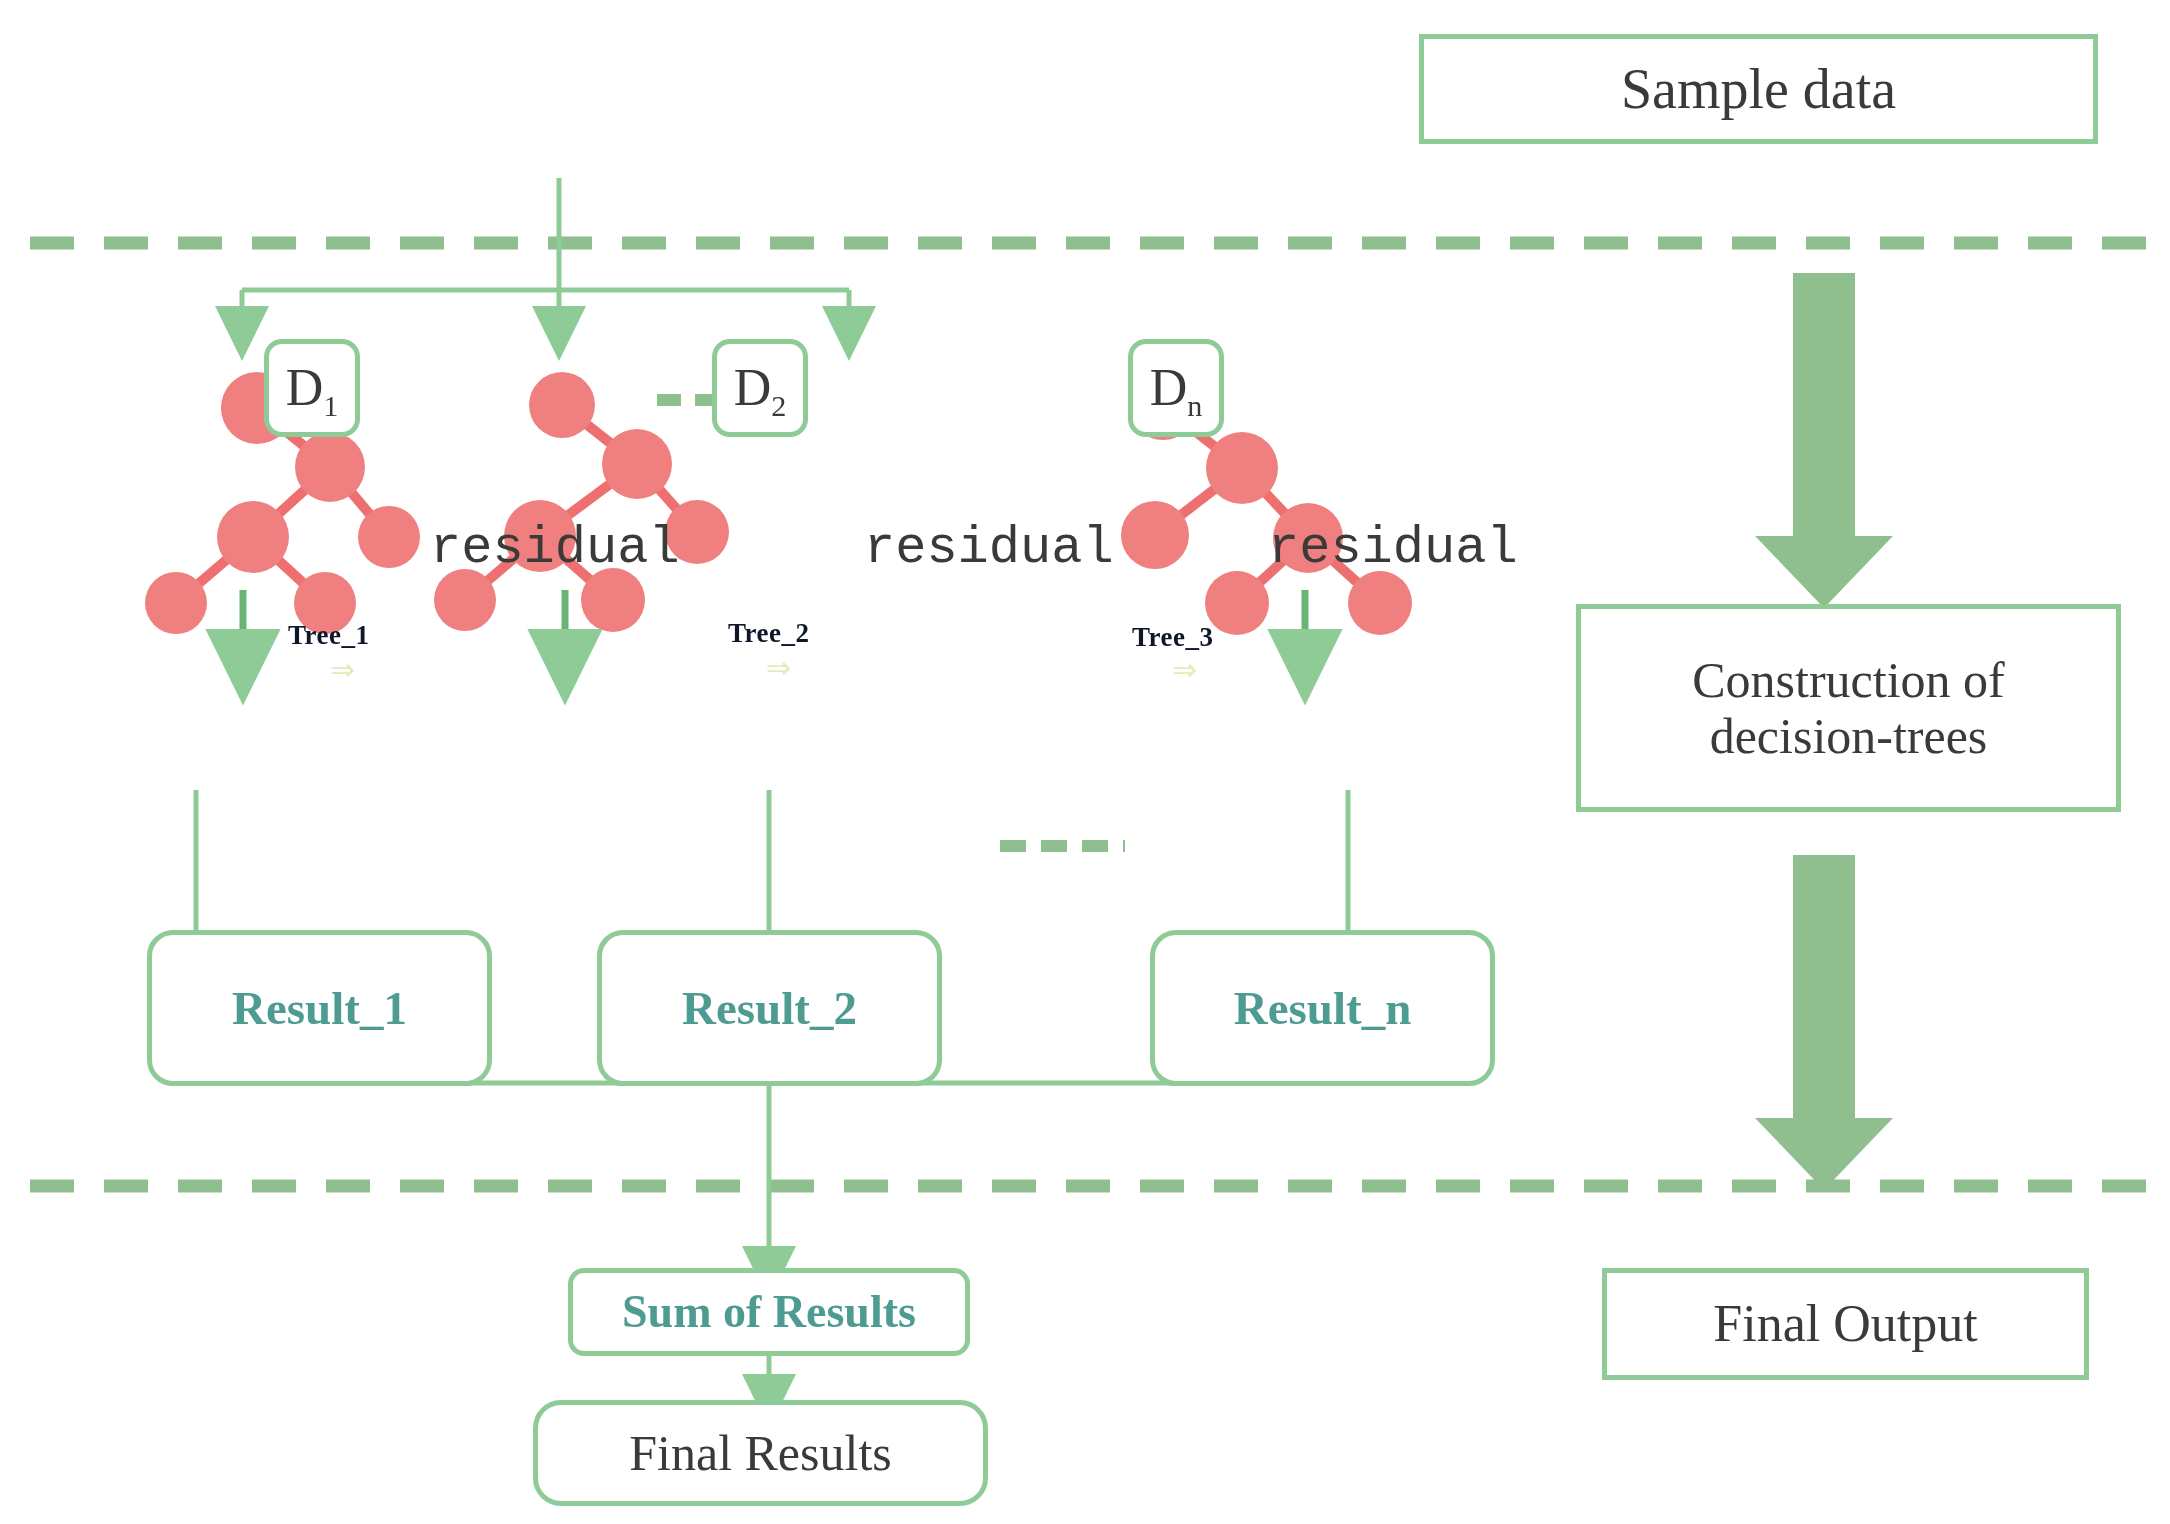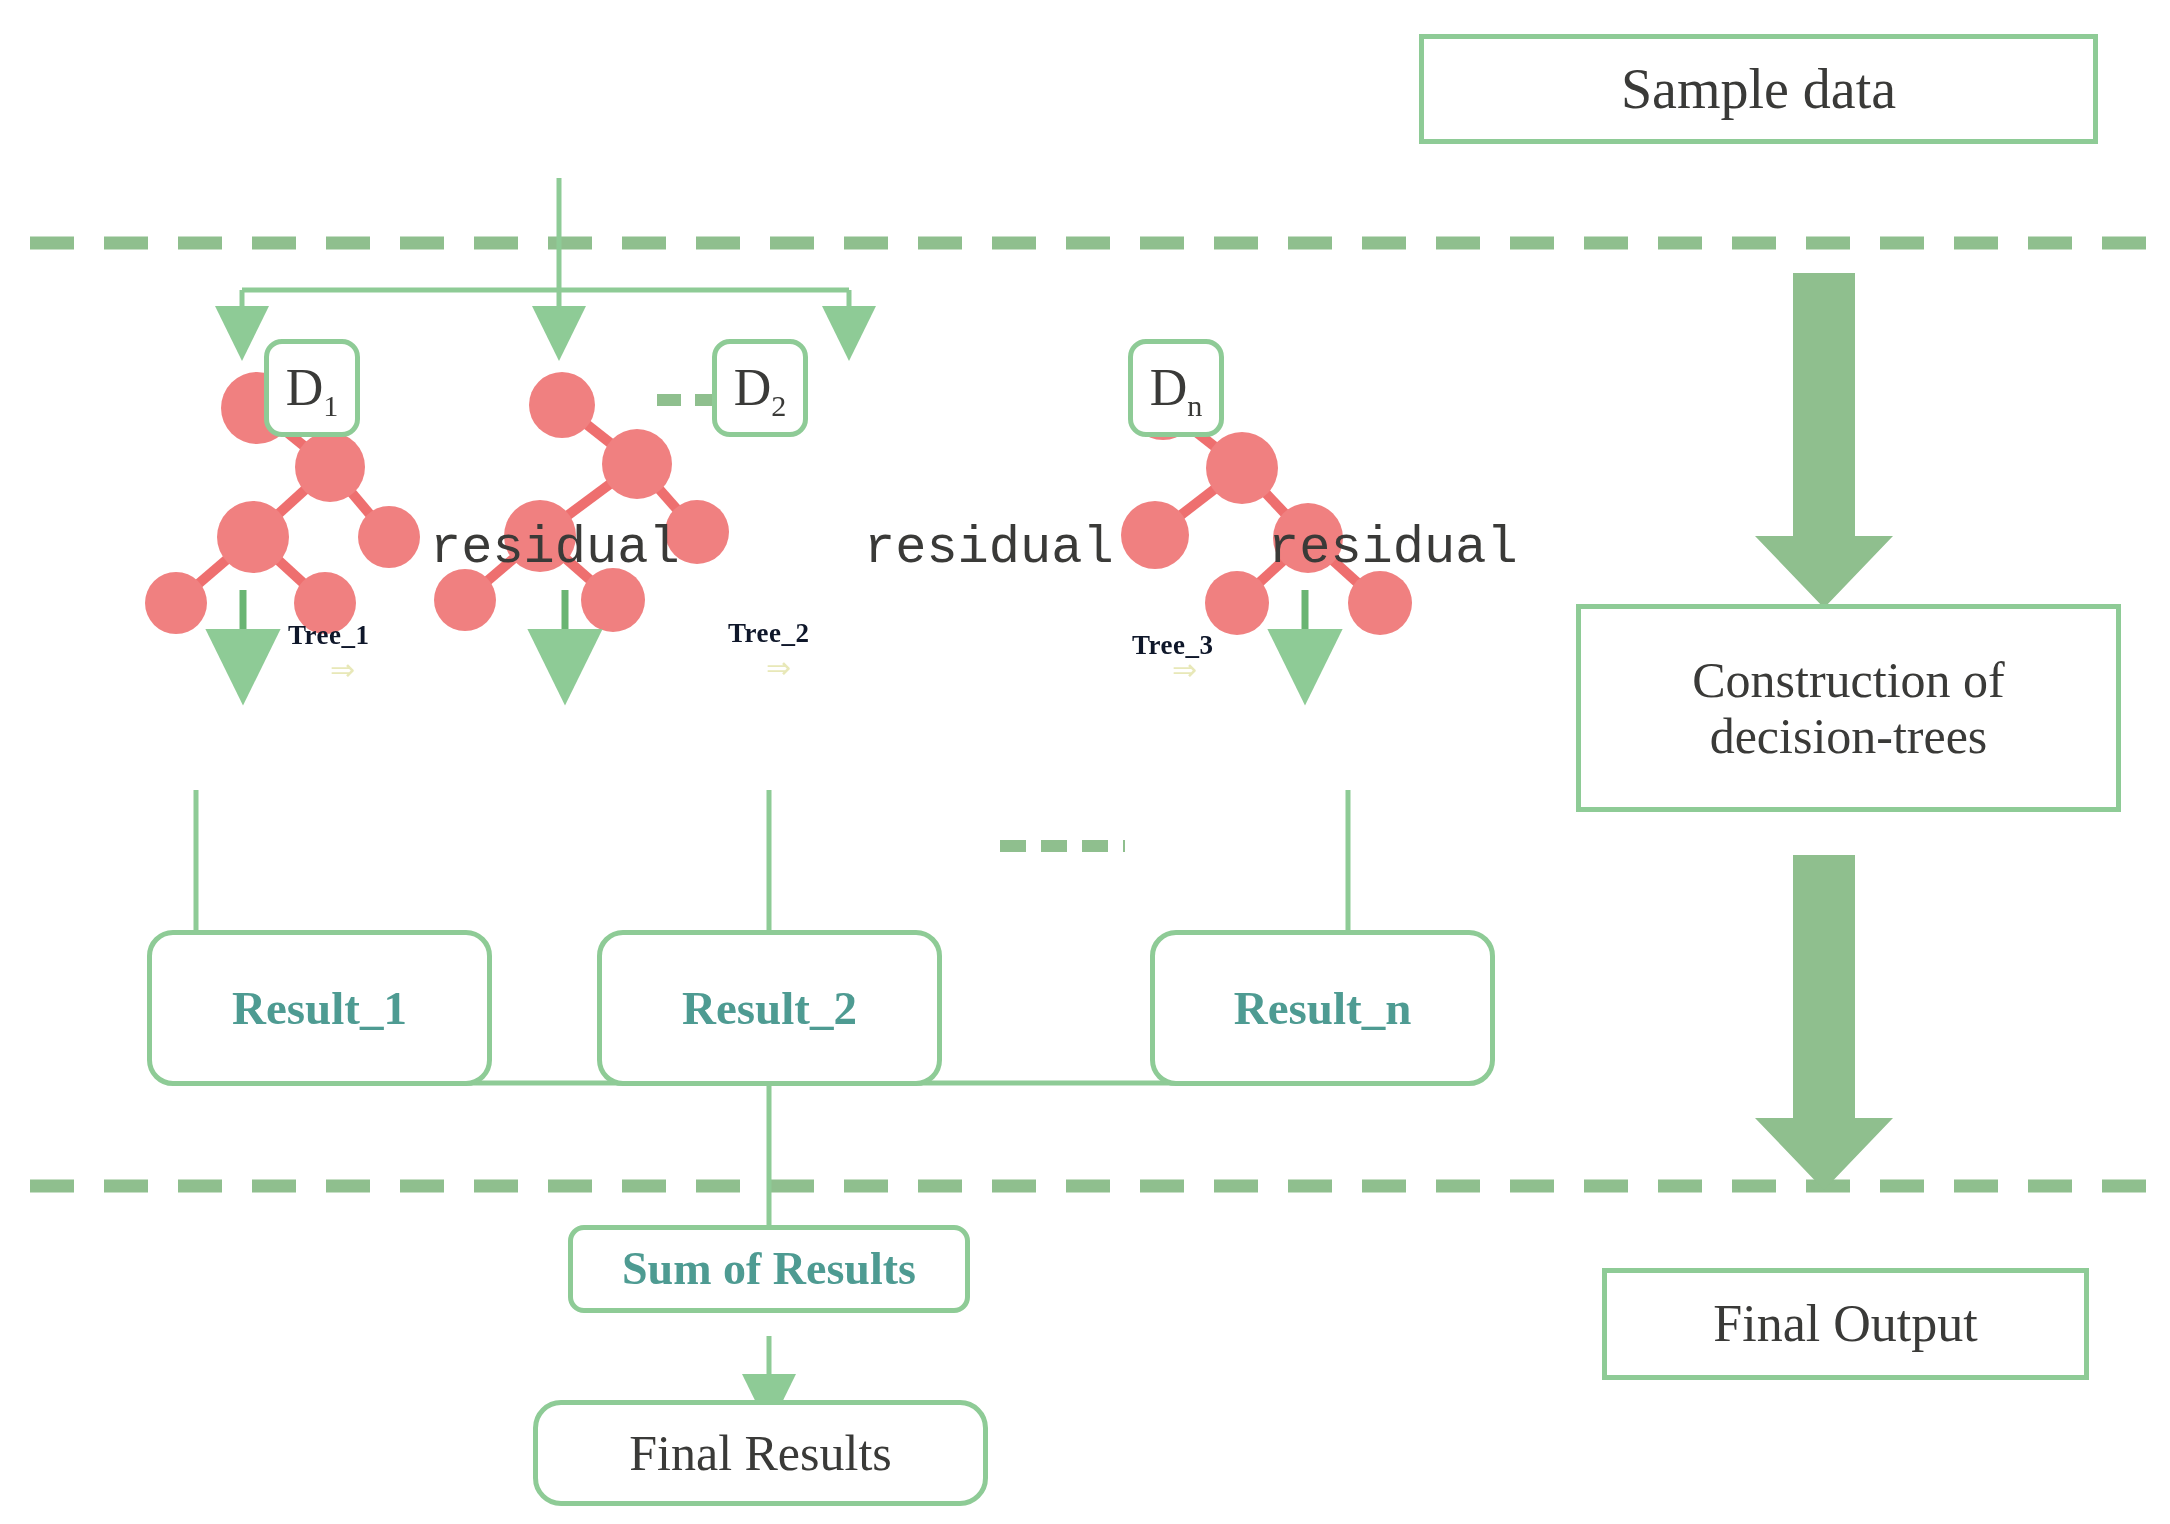--- a/index.html
+++ b/index.html
@@ -189,39 +189,39 @@
   <div class="residual-label" style="left:430px; top:519px;">residual</div>
   <div class="residual-label" style="left:864px; top:519px;">residual</div>
   <div class="residual-label" style="left:1268px; top:519px;">residual</div>
 
   <div class="tree-label" style="left:288px; top:620px;">Tree_1</div>
   <div class="tree-arrow-glyph" style="left:330px; top:652px;">⇒</div>
 
   <div class="tree-label" style="left:728px; top:618px;">Tree_2</div>
   <div class="tree-arrow-glyph" style="left:766px; top:650px;">⇒</div>
 
-  <div class="tree-label" style="left:1132px; top:622px;margin-top:8px;">Tree_3</div>
+  <div class="tree-label" style="left:1132px; top:622px;">Tree_3</div>
   <div class="tree-arrow-glyph" style="left:1172px; top:652px;">⇒</div>
 
   <div class="node-box sharp" style="left:1576px; top:604px; width:545px; height:208px; font-size:50px; flex-direction:column;">
     <span>Construction of</span>
     <span>decision-trees</span>
   </div>
 
   <div class="node-box rounded" style="left:147px; top:930px; width:345px; height:156px; font-size:47px;">
     <span class="teal-text">Result_1</span>
   </div>
   <div class="node-box rounded" style="left:597px; top:930px; width:345px; height:156px; font-size:47px;">
     <span class="teal-text">Result_2</span>
   </div>
   <div class="node-box rounded" style="left:1150px; top:930px; width:345px; height:156px; font-size:47px;">
     <span class="teal-text">Result_n</span>
   </div>
 
-  <div class="node-box rounded" style="left:568px; top:1225px; width:402px; height:88px; font-size:46px; border-radius:16px;">
+  <div class="node-box rounded" style="left:568px; top:1268px; width:402px; height:88px; font-size:46px; border-radius:16px;">
     <span class="teal-text">Sum of Results</span>
   </div>
 
   <div class="node-box rounded" style="left:533px; top:1400px; width:455px; height:106px; font-size:50px; border-radius:28px;">
     <span>Final Results</span>
   </div>
 
   <div class="node-box sharp" style="left:1602px; top:1268px; width:487px; height:112px; font-size:52px;">
     <span>Final Output</span>
   </div>

